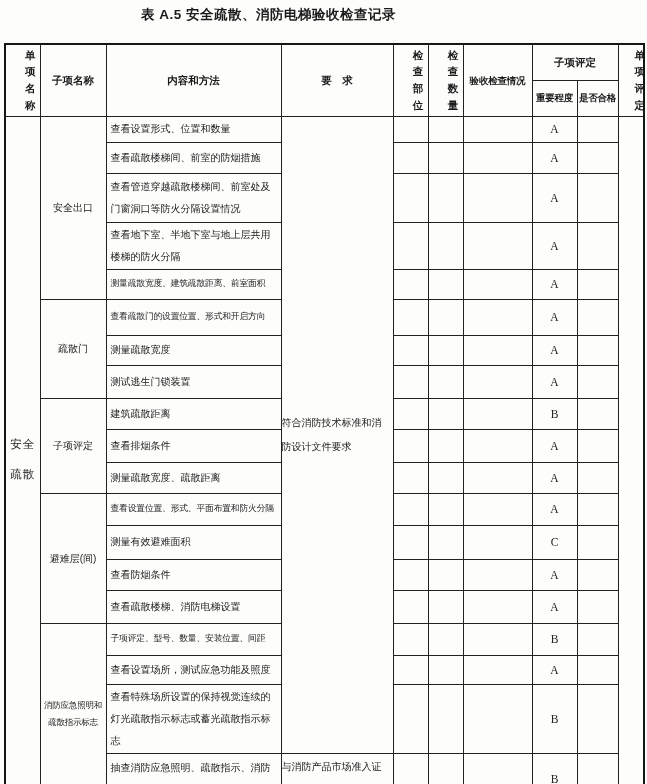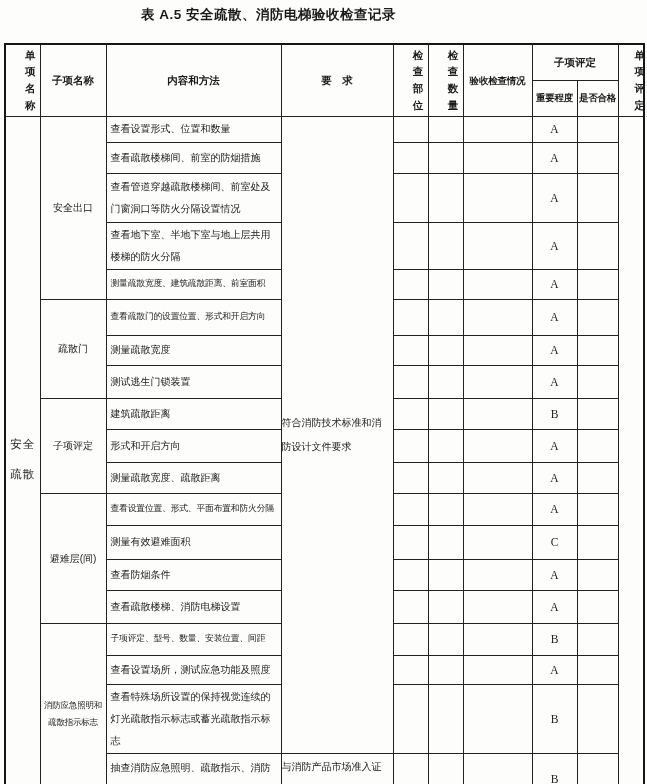--- a/index.html
+++ b/index.html
@@ -199,21 +199,21 @@
         <td class="sub" rowspan="3">子项评定</td>
         <td class="content">建筑疏散距离</td>
         <td class="blank"></td>
         <td class="blank"></td>
         <td class="blank"></td>
         <td class="imp">B</td>
         <td class="blank"></td>
       </tr>
 
       <tr style="height:33px">
-        <td class="content">形式和开启方向</td>
+        <td class="content">查看排烟条件</td>
         <td class="blank"></td>
         <td class="blank"></td>
         <td class="blank"></td>
         <td class="imp">A</td>
         <td class="blank"></td>
       </tr>
 
       <tr style="height:31px">
         <td class="content">测量疏散宽度、疏散距离</td>
         <td class="blank"></td>

